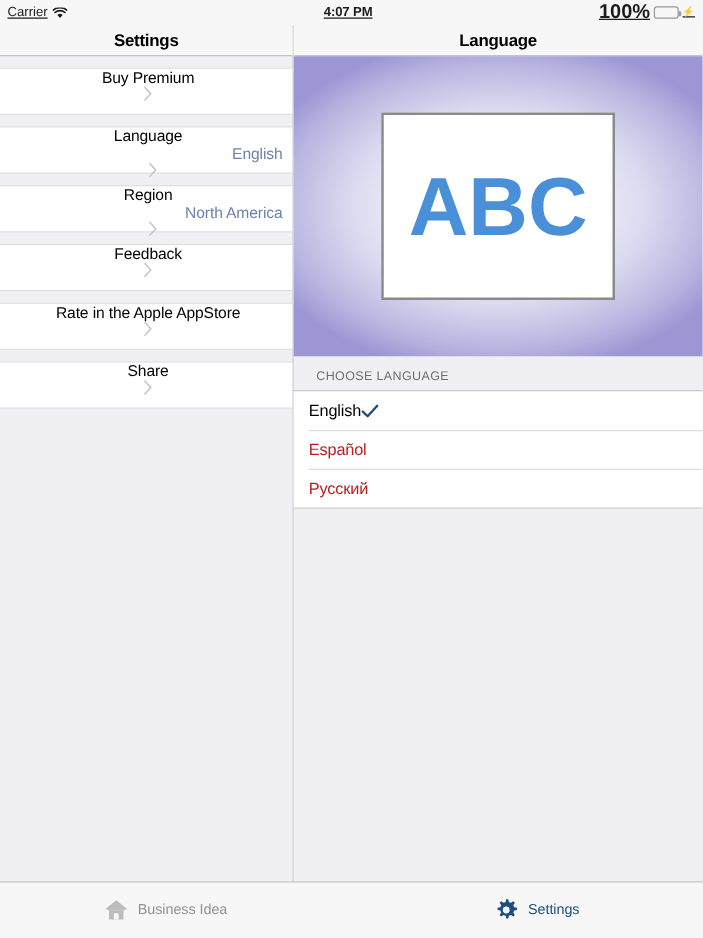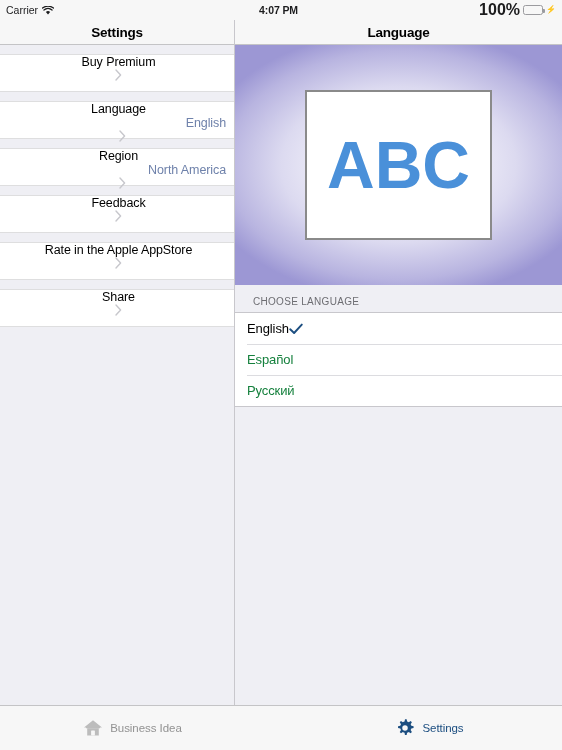--- a/index.html
+++ b/index.html
@@ -27,20 +27,21 @@
   .statusbar {
     height: 20px;
     flex: 0 0 20px;
     display: flex;
     align-items: center;
     background: #f7f7f7;
     font-size: 10.5px;
     color: #1c1c1e;
     position: relative;
     z-index: 5;
+    text-decoration: underline;
   }
   .sb-left {
     width: 235px;
     display: flex;
     align-items: center;
     gap: 4px;
     padding-left: 6px;
     box-sizing: border-box;
   }
   .sb-right {
@@ -241,21 +242,21 @@
     right: 0;
     top: 0;
     height: 1px;
     background: #dcdce0;
   }
   .lrow-label {
     font-size: 13px;
     letter-spacing: -0.1px;
   }
   .lrow-enabled .lrow-label { color: #000000; }
-  .lrow-disabled .lrow-label { color: #15803d; }
+  .lrow-disabled .lrow-label { color: #b91c1c; }
   .check {
     margin-left: auto;
     width: 14px;
     height: 12px;
     display: block;
   }
   .detail-filler {
     flex: 1;
     background: #efeff4;
   }

